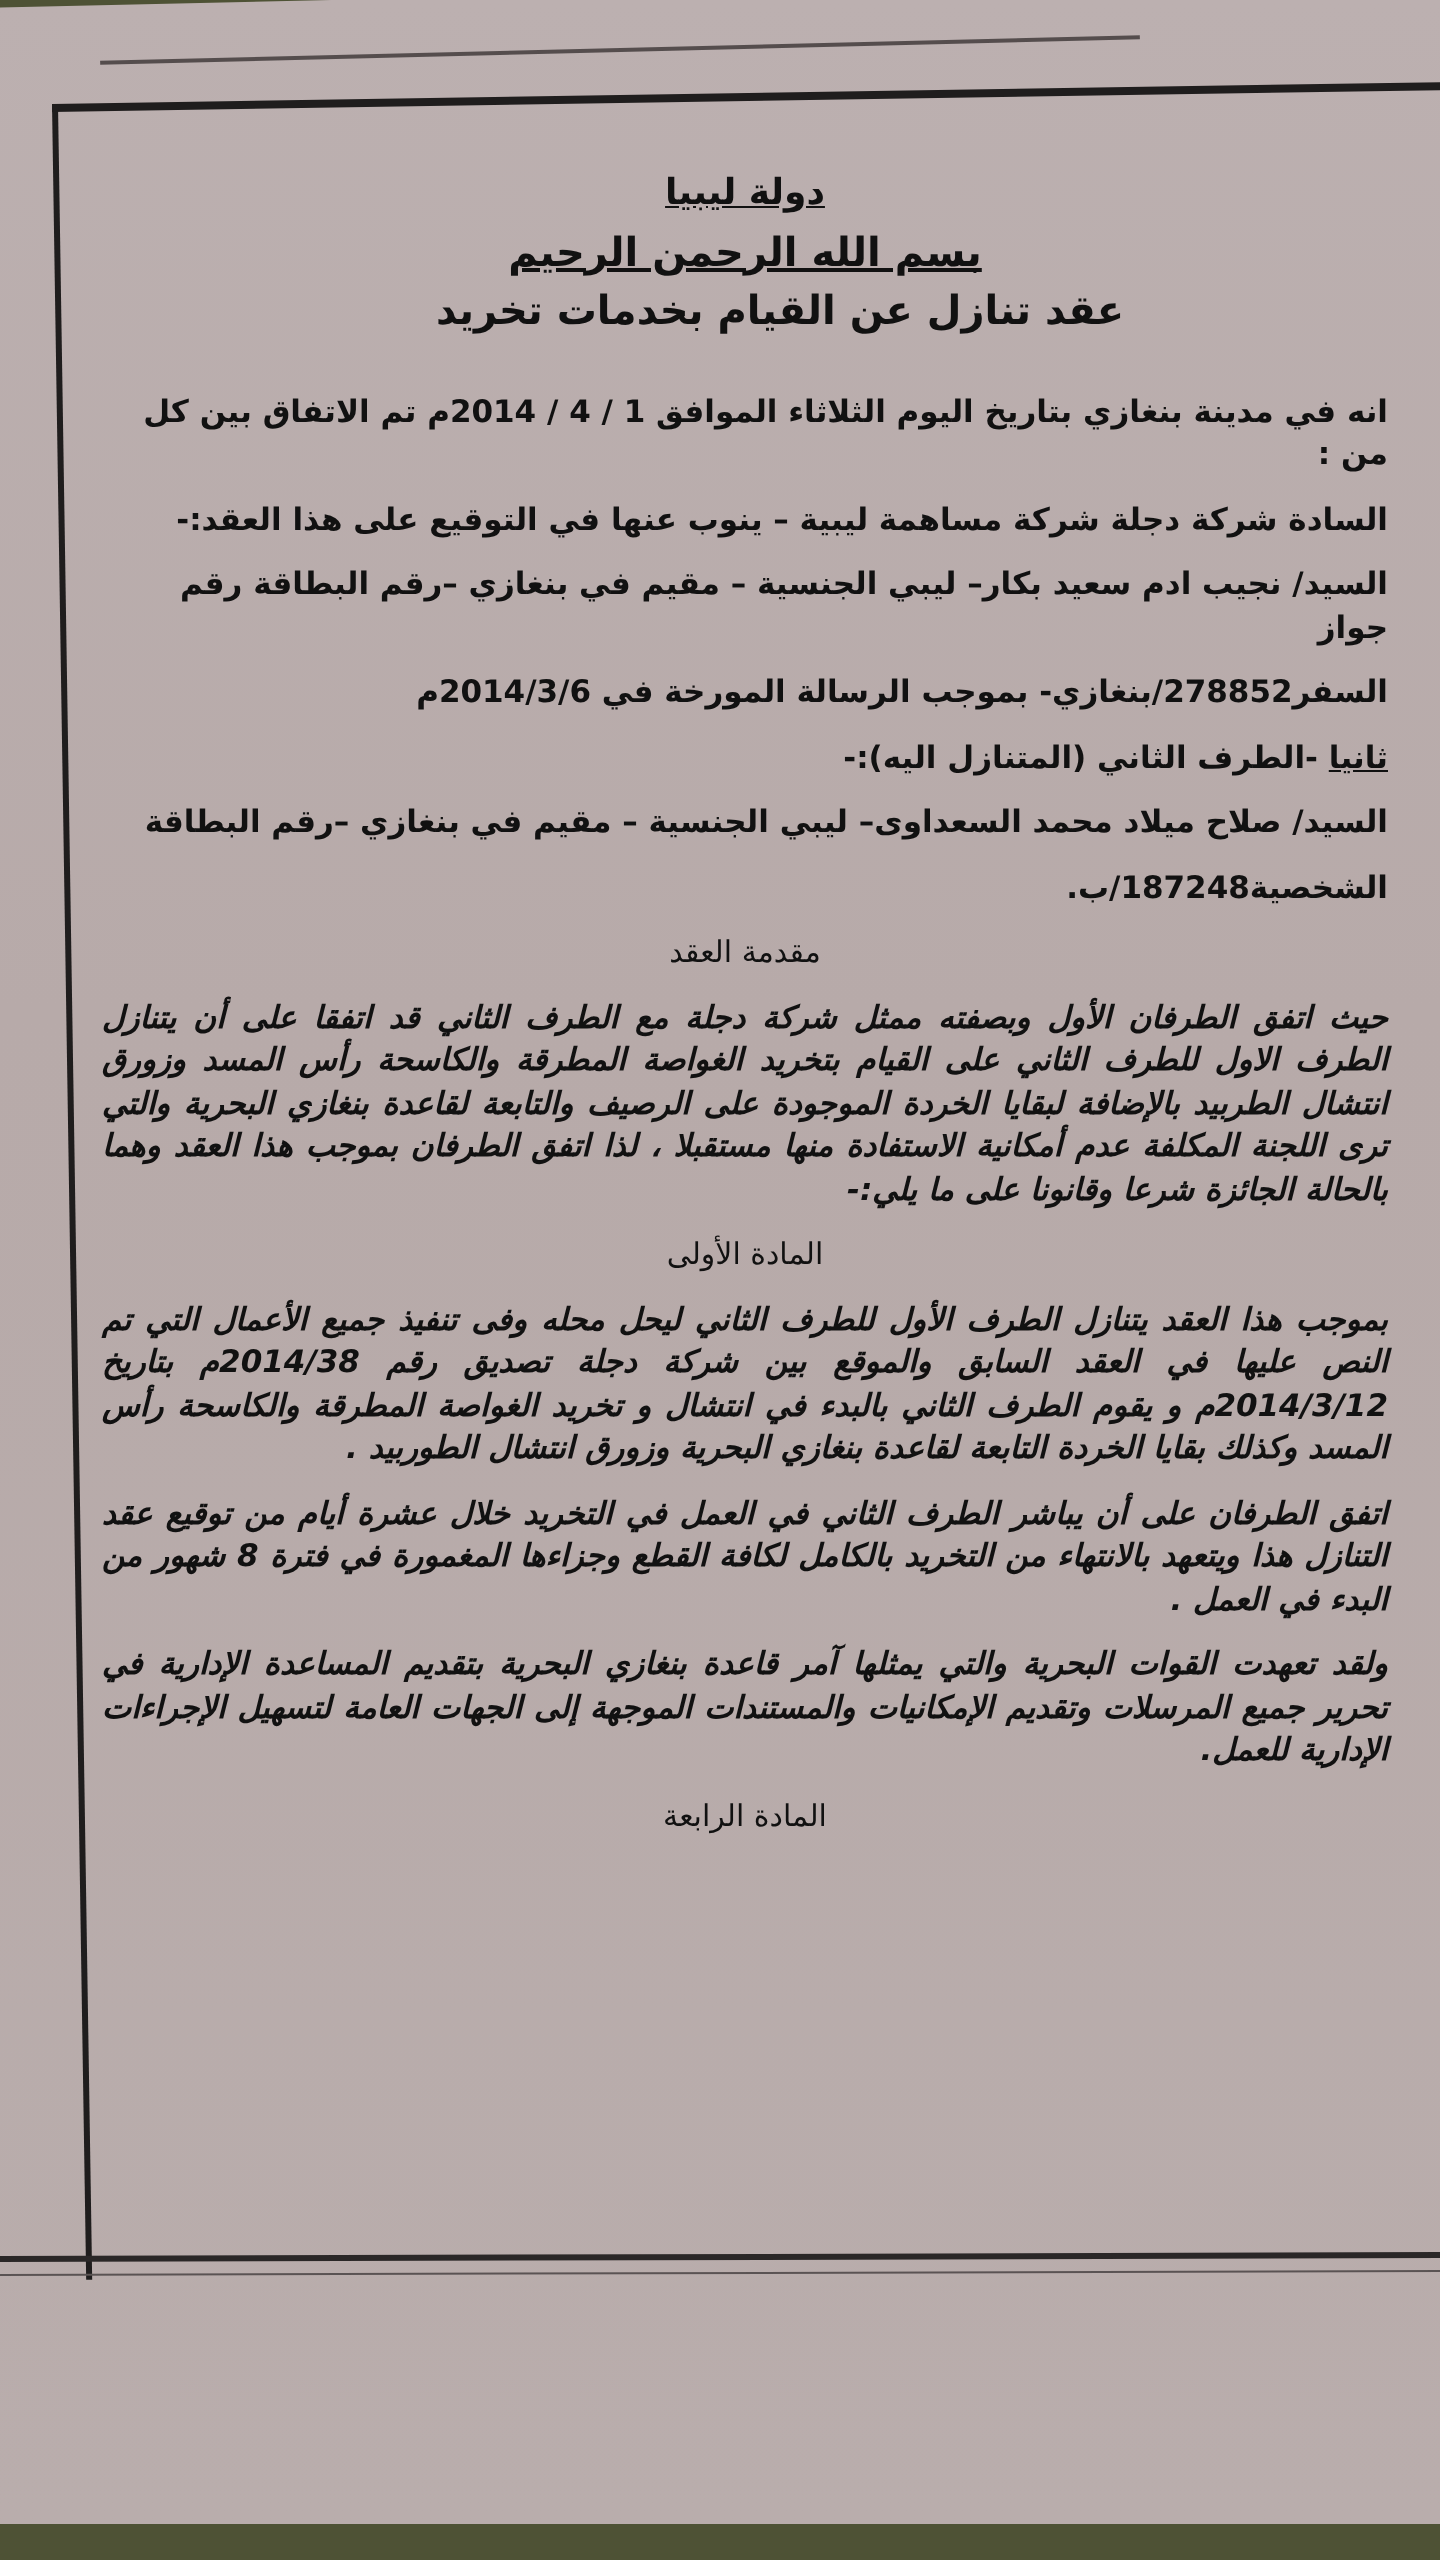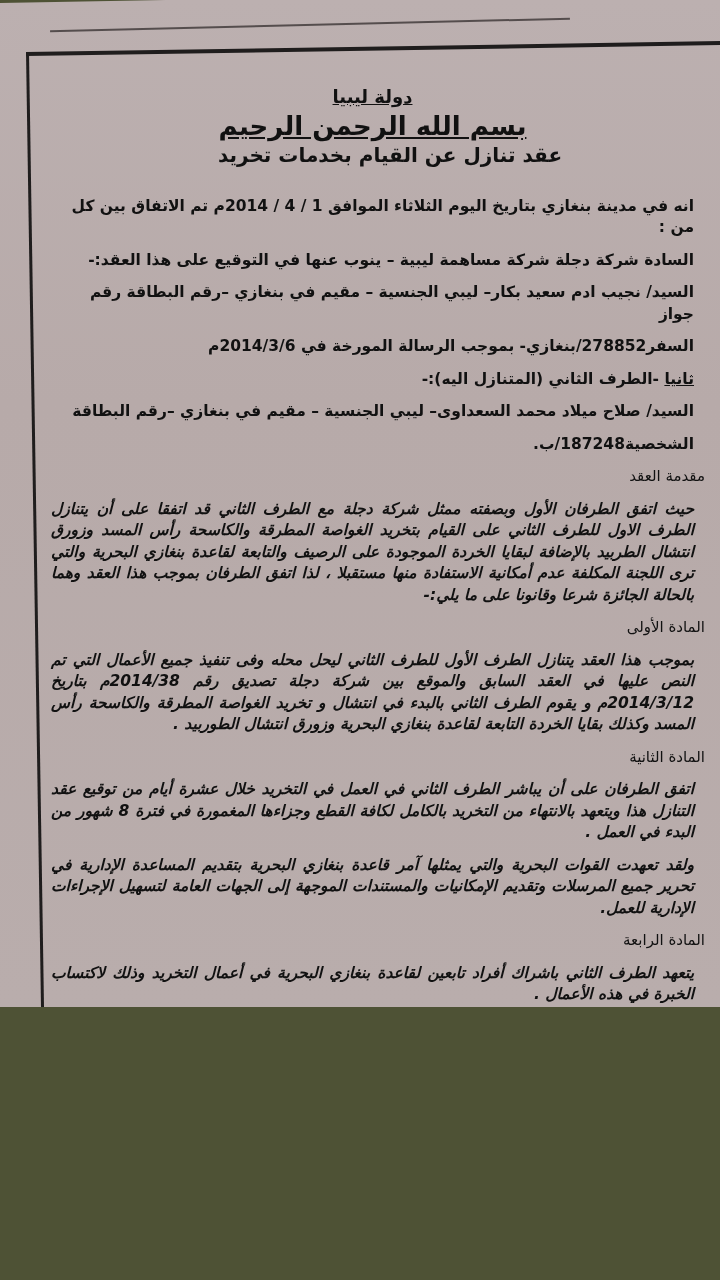--- a/index.html
+++ b/index.html
@@ -3,21 +3,21 @@
 <meta charset="utf-8">
 <style>
   html, body { margin: 0; padding: 0; }
   body {
     width: 720px; height: 1280px; overflow: hidden;
     background: #4e5235;
     font-family: "DejaVu Sans", sans-serif;
     position: relative;
   }
   .paper {
-    position: absolute; left: 0; top: 0; width: 720px; height: 1007px;
+    position: absolute; left: 0; top: 0; width: 720px; height: 1262px;
     background: linear-gradient(180deg, #bcb0b0 0%, #b7aaa9 40%, #b9adac 100%);
     clip-path: polygon(0 0.3%, 23% 0, 100% 0, 100% 100%, 0 100%);
   }
   .top-fold {
     position: absolute; left: 50px; top: 24px; width: 520px; height: 2px;
     background: #3b3535; transform: rotate(-1.4deg); opacity: .8;
   }
   .frame {
     position: absolute; left: 26px; top: 52px; width: 720px; height: 1084px;
     border-top: 4px solid #1f1d1d; border-left: 3px solid #1f1d1d;
@@ -29,25 +29,25 @@
     transform: rotate(-0.15deg);
   }
   .content {
     position: absolute; left: 40px; top: 86px; width: 665px;
     direction: rtl; text-align: right;
     color: #111; font-family: "DejaVu Sans", sans-serif;
     font-size: 15.5px; line-height: 21.5px;
   }
   .hdr { text-align: center; font-weight: bold; }
   .hdr .t1 { font-size: 18px; text-decoration: underline; display:inline-block; margin-bottom: 8px; }
-  .hdr .t2 { font-size: 26px; text-decoration: underline; display:inline-block; margin-bottom: 8px; }
+  .hdr .t2 { font-size: 20px; text-decoration: underline; display:inline-block; margin-bottom: 8px; }
   .hdr .t3 { font-size: 20px; display:inline-block; margin-bottom: 18px; margin-left: 35px; }
   p { margin: 11px; font-weight: bold; }
   .ul { text-decoration: underline; }
-  .sec { text-align: right; font-weight: normal; font-size: 15px; margin: 6px 0 2px; }
+  .sec { text-align: center; font-weight: normal; font-size: 15px; margin: 6px 0 2px; }
   .just { text-align: justify; text-align-last: right; font-style: italic; }
 </style>
 </head>
 <body>
 
 <div class="paper">
   <div class="top-fold"></div>
   <div class="frame"></div>
 
   <div class="content">
@@ -66,23 +66,21 @@
     <p><span class="ul">ثانيا</span><span> -الطرف الثاني (المتنازل اليه):-</span></p>
     <p>السيد/ صلاح ميلاد محمد السعداوى– ليبي الجنسية – مقيم في بنغازي –رقم البطاقة</p>
     <p>الشخصية187248/ب.</p>
 
     <div class="sec">مقدمة العقد</div>
     <p class="just">حيث اتفق الطرفان الأول وبصفته ممثل شركة دجلة مع الطرف الثاني قد اتفقا على أن يتنازل الطرف الاول للطرف الثاني على القيام بتخريد الغواصة المطرقة والكاسحة رأس المسد وزورق انتشال الطربيد بالإضافة لبقايا الخردة الموجودة على الرصيف والتابعة لقاعدة بنغازي البحرية والتي ترى اللجنة المكلفة عدم أمكانية الاستفادة منها مستقبلا ، لذا اتفق الطرفان بموجب هذا العقد وهما بالحالة الجائزة شرعا وقانونا على ما يلي:-</p>
 
     <div class="sec">المادة الأولى</div>
     <p class="just">بموجب هذا العقد يتنازل الطرف الأول للطرف الثاني ليحل محله وفى تنفيذ جميع الأعمال التي تم النص عليها في العقد السابق والموقع بين شركة دجلة تصديق رقم 2014/38م بتاريخ 2014/3/12م و يقوم الطرف الثاني بالبدء في انتشال و تخريد الغواصة المطرقة والكاسحة رأس المسد وكذلك بقايا الخردة التابعة لقاعدة بنغازي البحرية وزورق انتشال الطوربيد .</p>
 
-    <div class="sec">المادة الثانية</div>
     <p class="just">اتفق الطرفان على أن يباشر الطرف الثاني في العمل في التخريد خلال عشرة أيام من توقيع عقد التنازل هذا ويتعهد بالانتهاء من التخريد بالكامل لكافة القطع وجزاءها المغمورة في فترة 8 شهور من البدء في العمل .</p>
 
     <p class="just">ولقد تعهدت القوات البحرية والتي يمثلها آمر قاعدة بنغازي البحرية بتقديم المساعدة الإدارية في تحرير جميع المرسلات وتقديم الإمكانيات والمستندات الموجهة إلى الجهات العامة لتسهيل الإجراءات الإدارية للعمل.</p>
 
     <div class="sec">المادة الرابعة</div>
-    <p class="just">يتعهد الطرف الثاني باشراك أفراد تابعين لقاعدة بنغازي البحرية في أعمال التخريد وذلك لاكتساب الخبرة في هذه الأعمال .</p>
   </div>
 
   <div class="bottom-rule"></div>
 </div>
 
 </body></html>

